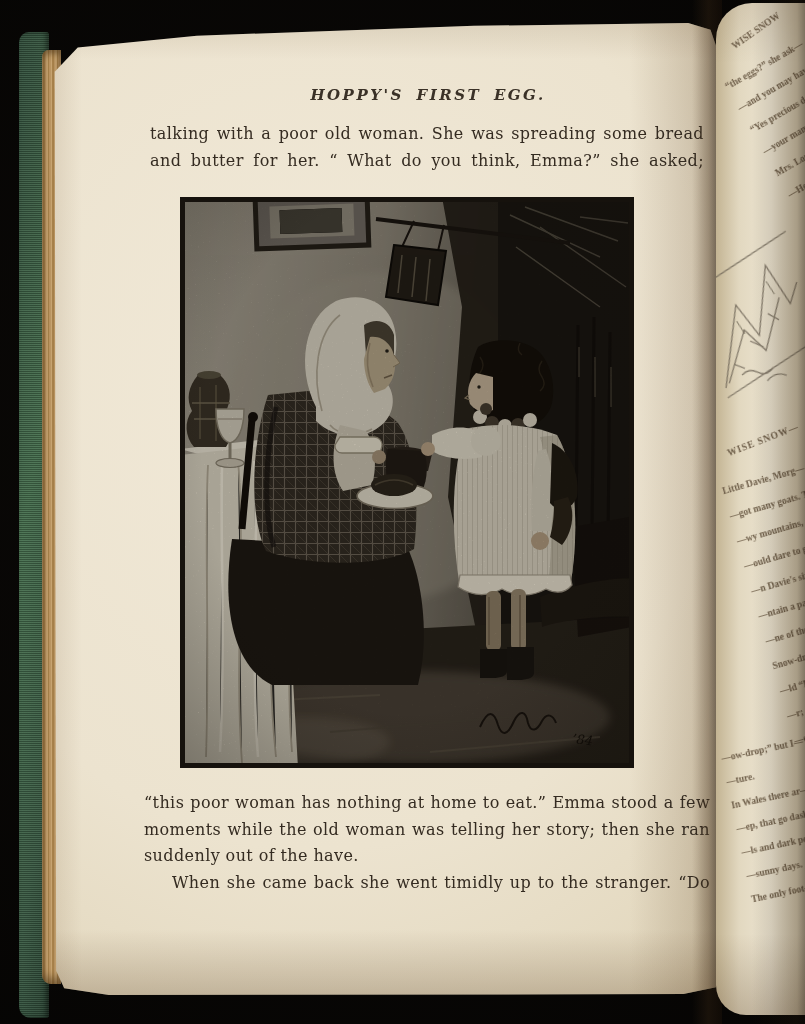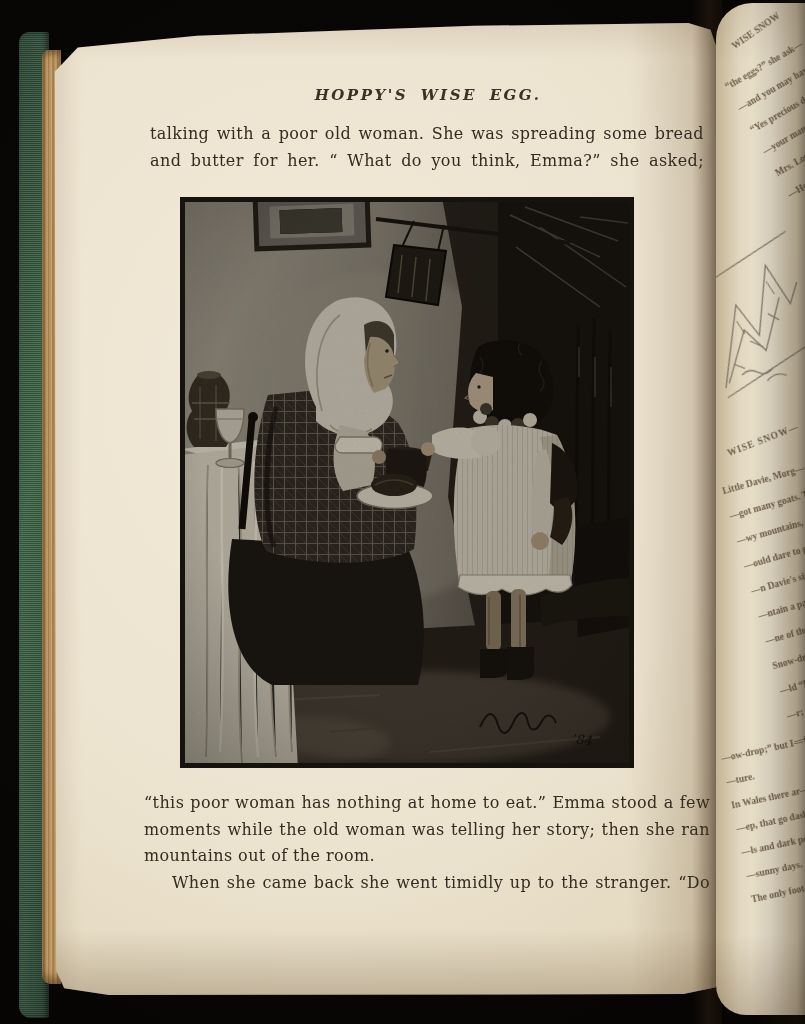--- a/index.html
+++ b/index.html
@@ -74,21 +74,21 @@
 </style>
 </head>
 <body>
 
 <div id="scene">
 
   <div id="cover"></div>
   <div id="page-edges"></div>
 
   <div id="left-page">
-    <div id="running-header" class="copy">HOPPY'S WISE EGG.</div>
+    <div id="running-header" class="copy">HOPPY'S FIRST EGG.</div>
 
     <div id="para-top" class="para copy">
       <div class="bline">talking with a poor old woman.  She was spreading some bread</div>
       <div class="bline">and butter for her.  “ What do you think, Emma?” she asked;</div>
     </div>
 
     <div id="illustration">
       <svg width="454" height="571" viewBox="0 0 454 571" xmlns="http://www.w3.org/2000/svg">
         <defs>
           <linearGradient id="wallg" x1="0" y1="0" x2="1" y2="0.12">
@@ -282,21 +282,21 @@
 
         <rect x="0" y="0" width="454" height="571" fill="#000" filter="url(#noise)" opacity="0.22"></rect>
         <rect x="0" y="0" width="454" height="571" fill="url(#vign)"></rect>
         <rect x="2.5" y="2.5" width="449" height="566" fill="none" stroke="#16120d" stroke-width="5"></rect>
       </svg>
     </div>
 
     <div id="para-bottom" class="para copy">
       <div class="bline">“this poor woman has nothing at home to eat.”   Emma stood a few</div>
       <div class="bline">moments while the old woman was telling her story; then she ran</div>
-      <div class="bline short">mountains out of the room.</div>
+      <div class="bline short">suddenly out of the have.</div>
       <div class="bline indent">When she came back she went timidly up to the stranger.  “Do</div>
     </div>
   </div>
 
   <div id="crease"></div>
 
   <div id="right-page">
     <div id="rp-header" class="rp-block rp-line">WISE SNOW</div>
 
     <div id="rp-story1" class="rp-block">

